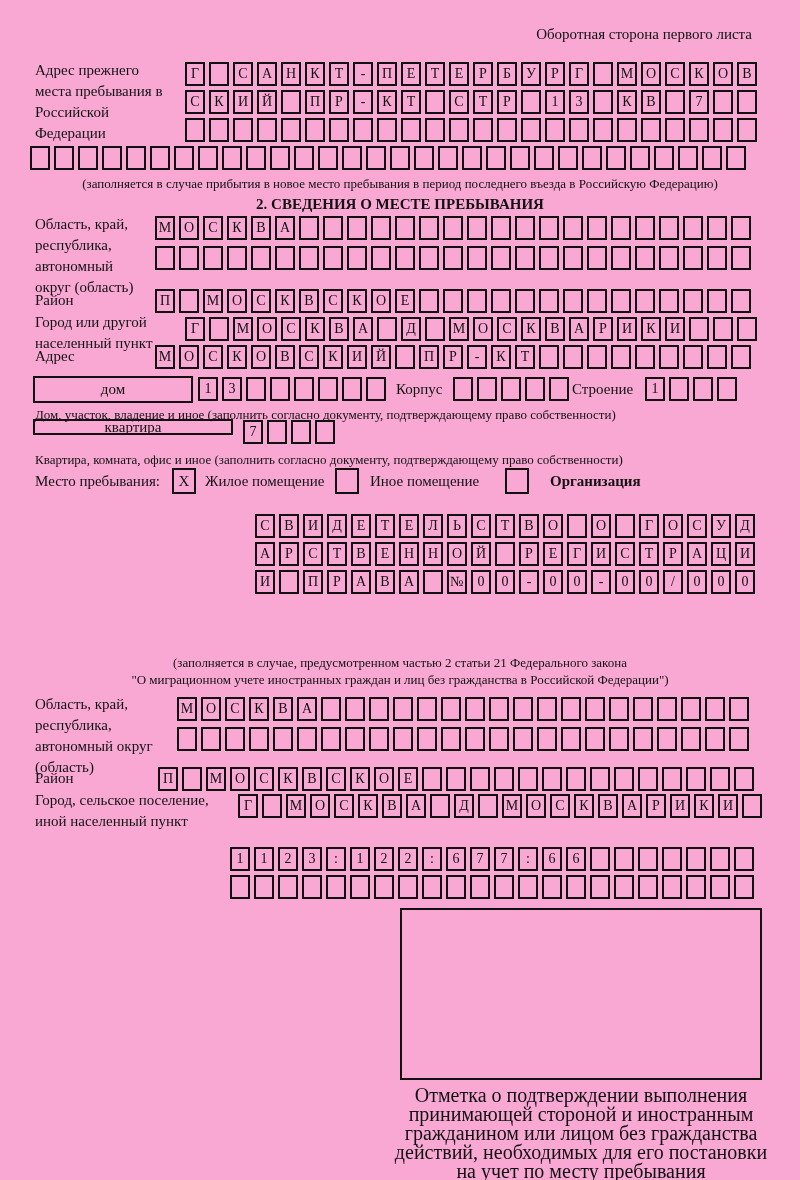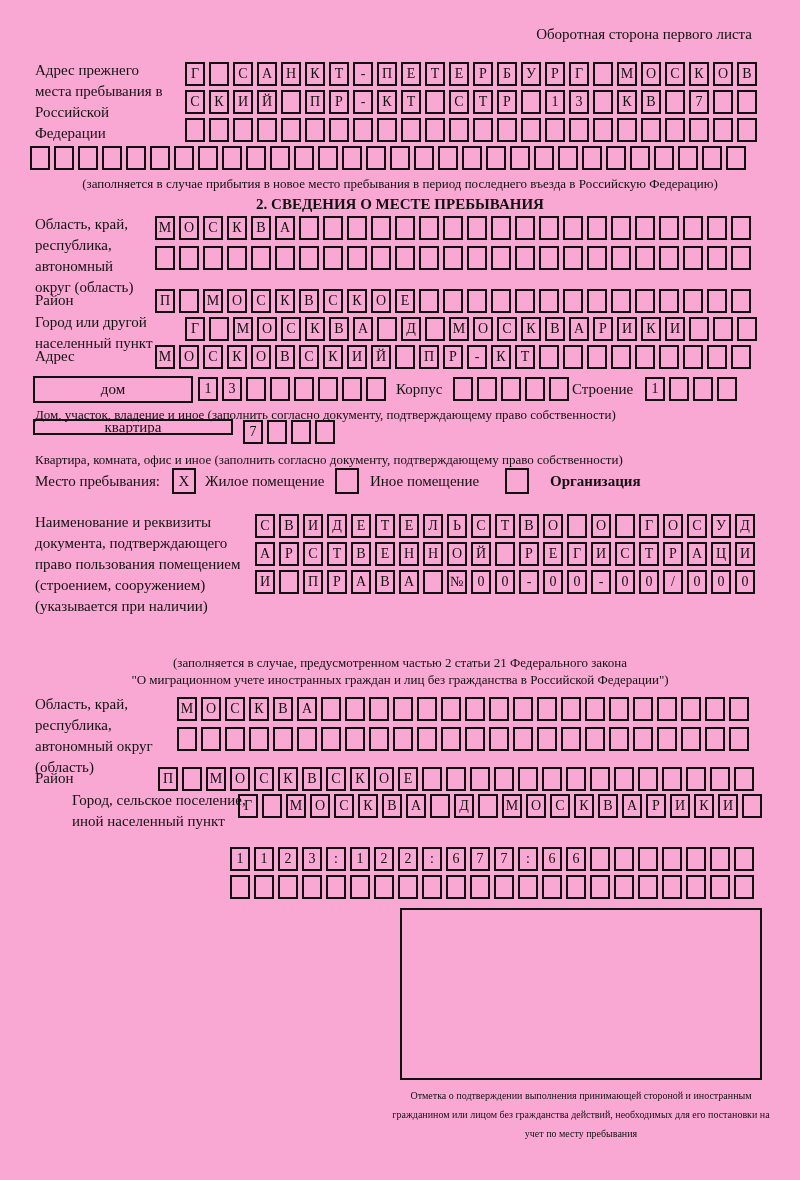--- a/index.html
+++ b/index.html
@@ -11,21 +11,21 @@
   .center{left:0;width:800px;text-align:center;}
   .bold{font-weight:bold;}
   .cells{display:flex;gap:4px;}
   .cell{width:20px;height:24px;border:2px solid #111;box-sizing:border-box;flex:0 0 auto;
         display:flex;align-items:center;justify-content:center;font-size:14px;line-height:1;}
   .widebox{border:2px solid #111;box-sizing:border-box;display:flex;align-items:center;
         justify-content:center;font-size:15px;}
   .checkbox{width:24px;height:26px;border:2px solid #111;box-sizing:border-box;
         display:flex;align-items:center;justify-content:center;font-size:15px;}
   .stampbox{border:2px solid #111;box-sizing:border-box;}
-  .caption{font-size:10px;line-height:19px;text-align:center;}
+  .caption{font-size:20px;line-height:19px;text-align:center;}
 </style>
 </head>
 <body>
 
 <div class="page">
 
   <div class="abs label" style="top:24px;right:48px;">Оборотная сторона первого листа</div>
 
   <div class="abs label" style="left:35px;top:60px;width:140px;">Адрес прежнего места пребывания в Российской Федерации</div>
   <div class="abs cells" style="left:185px;top:62px;">
@@ -322,21 +322,20 @@
   <div class="abs note" style="left:35px;top:451px;">Квартира, комната, офис и иное (заполнить согласно документу, подтверждающему право собственности)</div>
 
   <div class="abs label" style="left:35px;top:471px;">Место пребывания:</div>
   <div class="abs checkbox" style="left:172px;top:468px;">X</div>
   <div class="abs label" style="left:205px;top:471px;">Жилое помещение</div>
   <div class="abs checkbox" style="left:335px;top:468px;"></div>
   <div class="abs label" style="left:370px;top:471px;">Иное помещение</div>
   <div class="abs checkbox" style="left:505px;top:468px;"></div>
   <div class="abs label" style="left:550px;top:471px;font-weight:bold;">Организация</div>
 
-  <div class="abs label" style="left:35px;top:512px;width:215px;">Наименование и реквизиты документа, подтверждающего право пользования помещением (строением, сооружением) (указывается при наличии)</div>
   <div class="abs cells" style="left:255px;top:514px;">
       <span class="cell">С</span>
       <span class="cell">В</span>
       <span class="cell">И</span>
       <span class="cell">Д</span>
       <span class="cell">Е</span>
       <span class="cell">Т</span>
       <span class="cell">Е</span>
       <span class="cell">Л</span>
       <span class="cell">Ь</span>
@@ -479,21 +478,21 @@
       <span class="cell"></span>
       <span class="cell"></span>
       <span class="cell"></span>
       <span class="cell"></span>
       <span class="cell"></span>
       <span class="cell"></span>
       <span class="cell"></span>
       <span class="cell"></span>
     </div>
 
-  <div class="abs label" style="left:35px;top:790px;width:200px;margin-left:37px;">Город, сельское поселение, иной населенный пункт</div>
+  <div class="abs label" style="left:35px;top:790px;width:200px;">Город, сельское поселение, иной населенный пункт</div>
   <div class="abs cells" style="left:238px;top:794px;">
       <span class="cell">Г</span>
       <span class="cell"></span>
       <span class="cell">М</span>
       <span class="cell">О</span>
       <span class="cell">С</span>
       <span class="cell">К</span>
       <span class="cell">В</span>
       <span class="cell">А</span>
       <span class="cell"></span>

